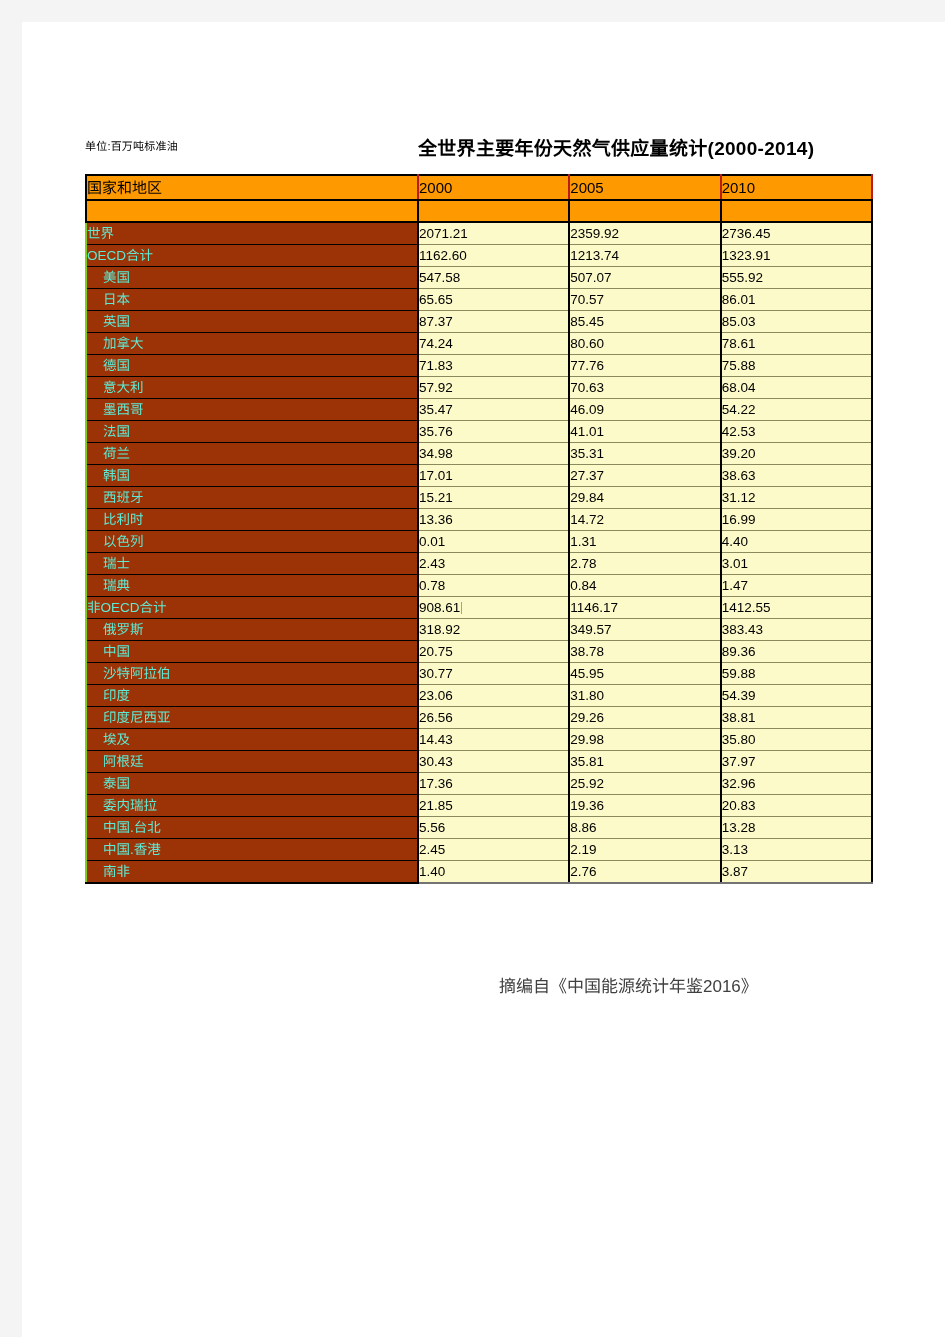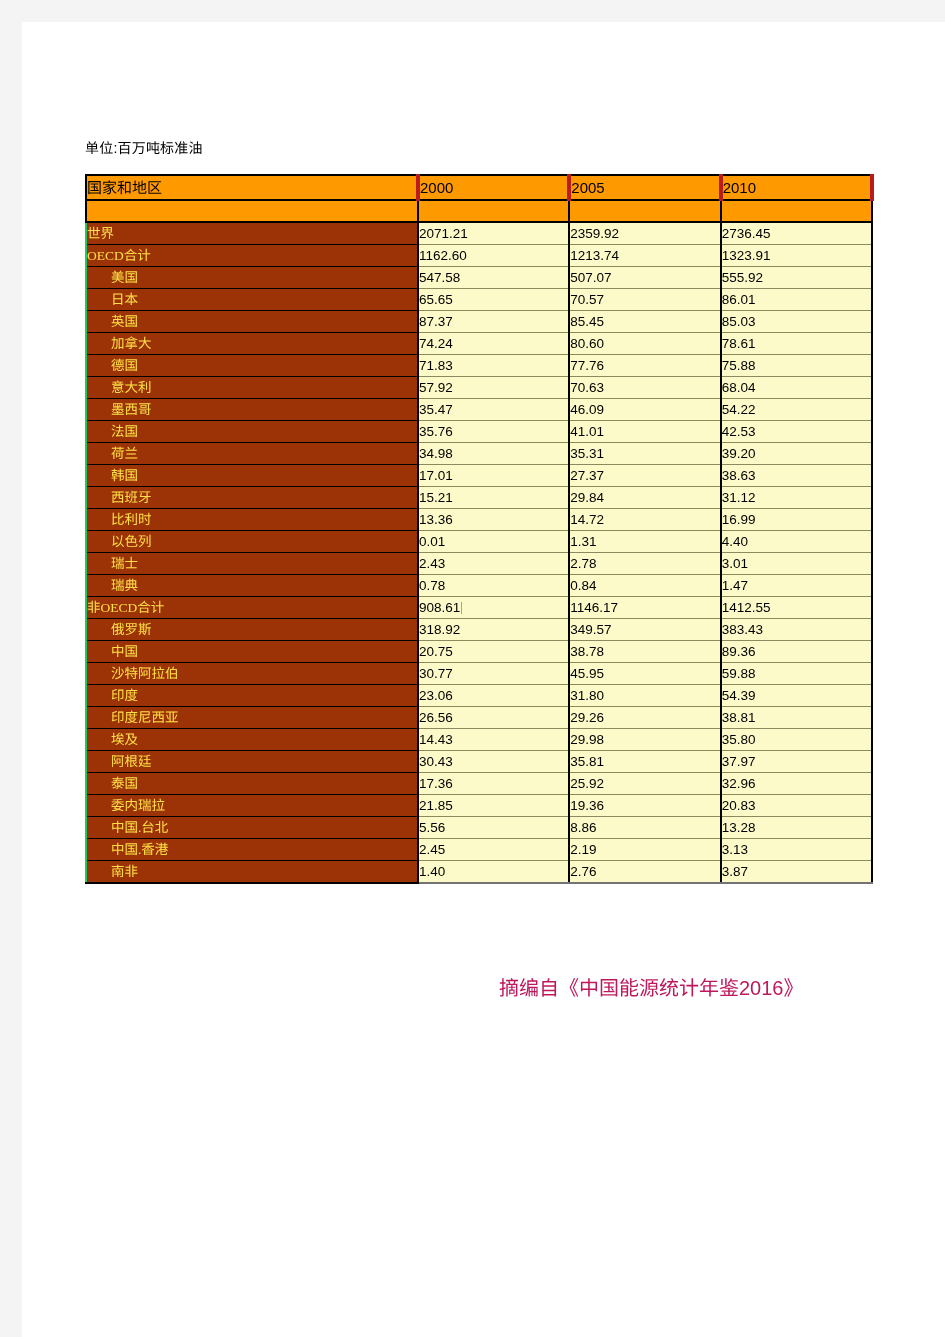--- a/index.html
+++ b/index.html
@@ -30,21 +30,21 @@
     position: absolute;
     left: 0;
     top: 115px;
     width: 100%;
     height: 32px;
   }
   #unit-note {
     position: absolute;
     left: 63px;
     top: 0;
-    font-size: 14px;
+    font-size: 11px;
     color: #000;
     white-space: nowrap;
     letter-spacing: .2px;
   }
   #doc-title {
     position: absolute;
     left: 396px;
     top: -4px;
     font-size: 19px;
     font-weight: bold;
@@ -81,45 +81,44 @@
     vertical-align: middle;
     overflow: hidden;
     white-space: nowrap;
   }
 
   
   tr.hdr td {
     background: #FF9900;
     border-top: 2px solid #000;
     border-bottom: 2px solid #000;
-    border-right: 4px solid #b91c1c;
+    border-right: 2px solid #b91c1c;
     font-size: 15px;
     height: 23px;
     line-height: 23px;
   }
   tr.hdr td.first { border-left: 2px solid #000; }
   tr.hdr-blank td {
     background: #FF9900;
     border-bottom: 2px solid #000;
     border-right: 2px solid #000;
     height: 20px;
   }
   tr.hdr-blank td.first { border-left: 2px solid #000; }
 
   
   td.name {
     background: #9C3306;
-    color: #fde047;
-    border-left: 2px solid #22c55e;
+    color: #5eead4;
+    border-left: 2px solid #84cc16;
     border-right: 2px solid #000;
     border-bottom: 1.5px solid #000;
     padding-left: 5px;
-    font-family: Liberation Serif, serif;
-  }
-  td.name.indent { padding-left: 24px; }
+  }
+  td.name.indent { padding-left: 16px; }
 
   
   td.val {
     background: #FCFAC8;
     color: #000;
     border-right: 2px solid #000;
     border-bottom: 1px solid #8a8a5e;
     padding-left: 5px;
   }
   tr.last td.val  { border-bottom: 2px solid #737373; }
@@ -133,32 +132,33 @@
     background: #c9a23a;
     vertical-align: -2px;
     margin-left: 1px;
   }
 
   
   #source-note {
     position: absolute;
     left: 477px;
     top: 950px;
-    font-size: 20px;
-    color: #be185d;
+    font-size: 17px;
+    color: #404040;
     white-space: nowrap;
   }
 </style>
 </head>
 <body>
 
 <div id="sheet">
 
   <div id="header-band">
     <div id="unit-note">单位:百万吨标准油</div>
+    <div id="doc-title">全世界主要年份天然气供应量统计(2000-2014)</div>
   </div>
 
   <div id="table-wrap">
     <table class="grid">
       <colgroup>
         <col class="c-name">
         <col class="c-val">
         <col class="c-val">
         <col class="c-val">
       </colgroup>

